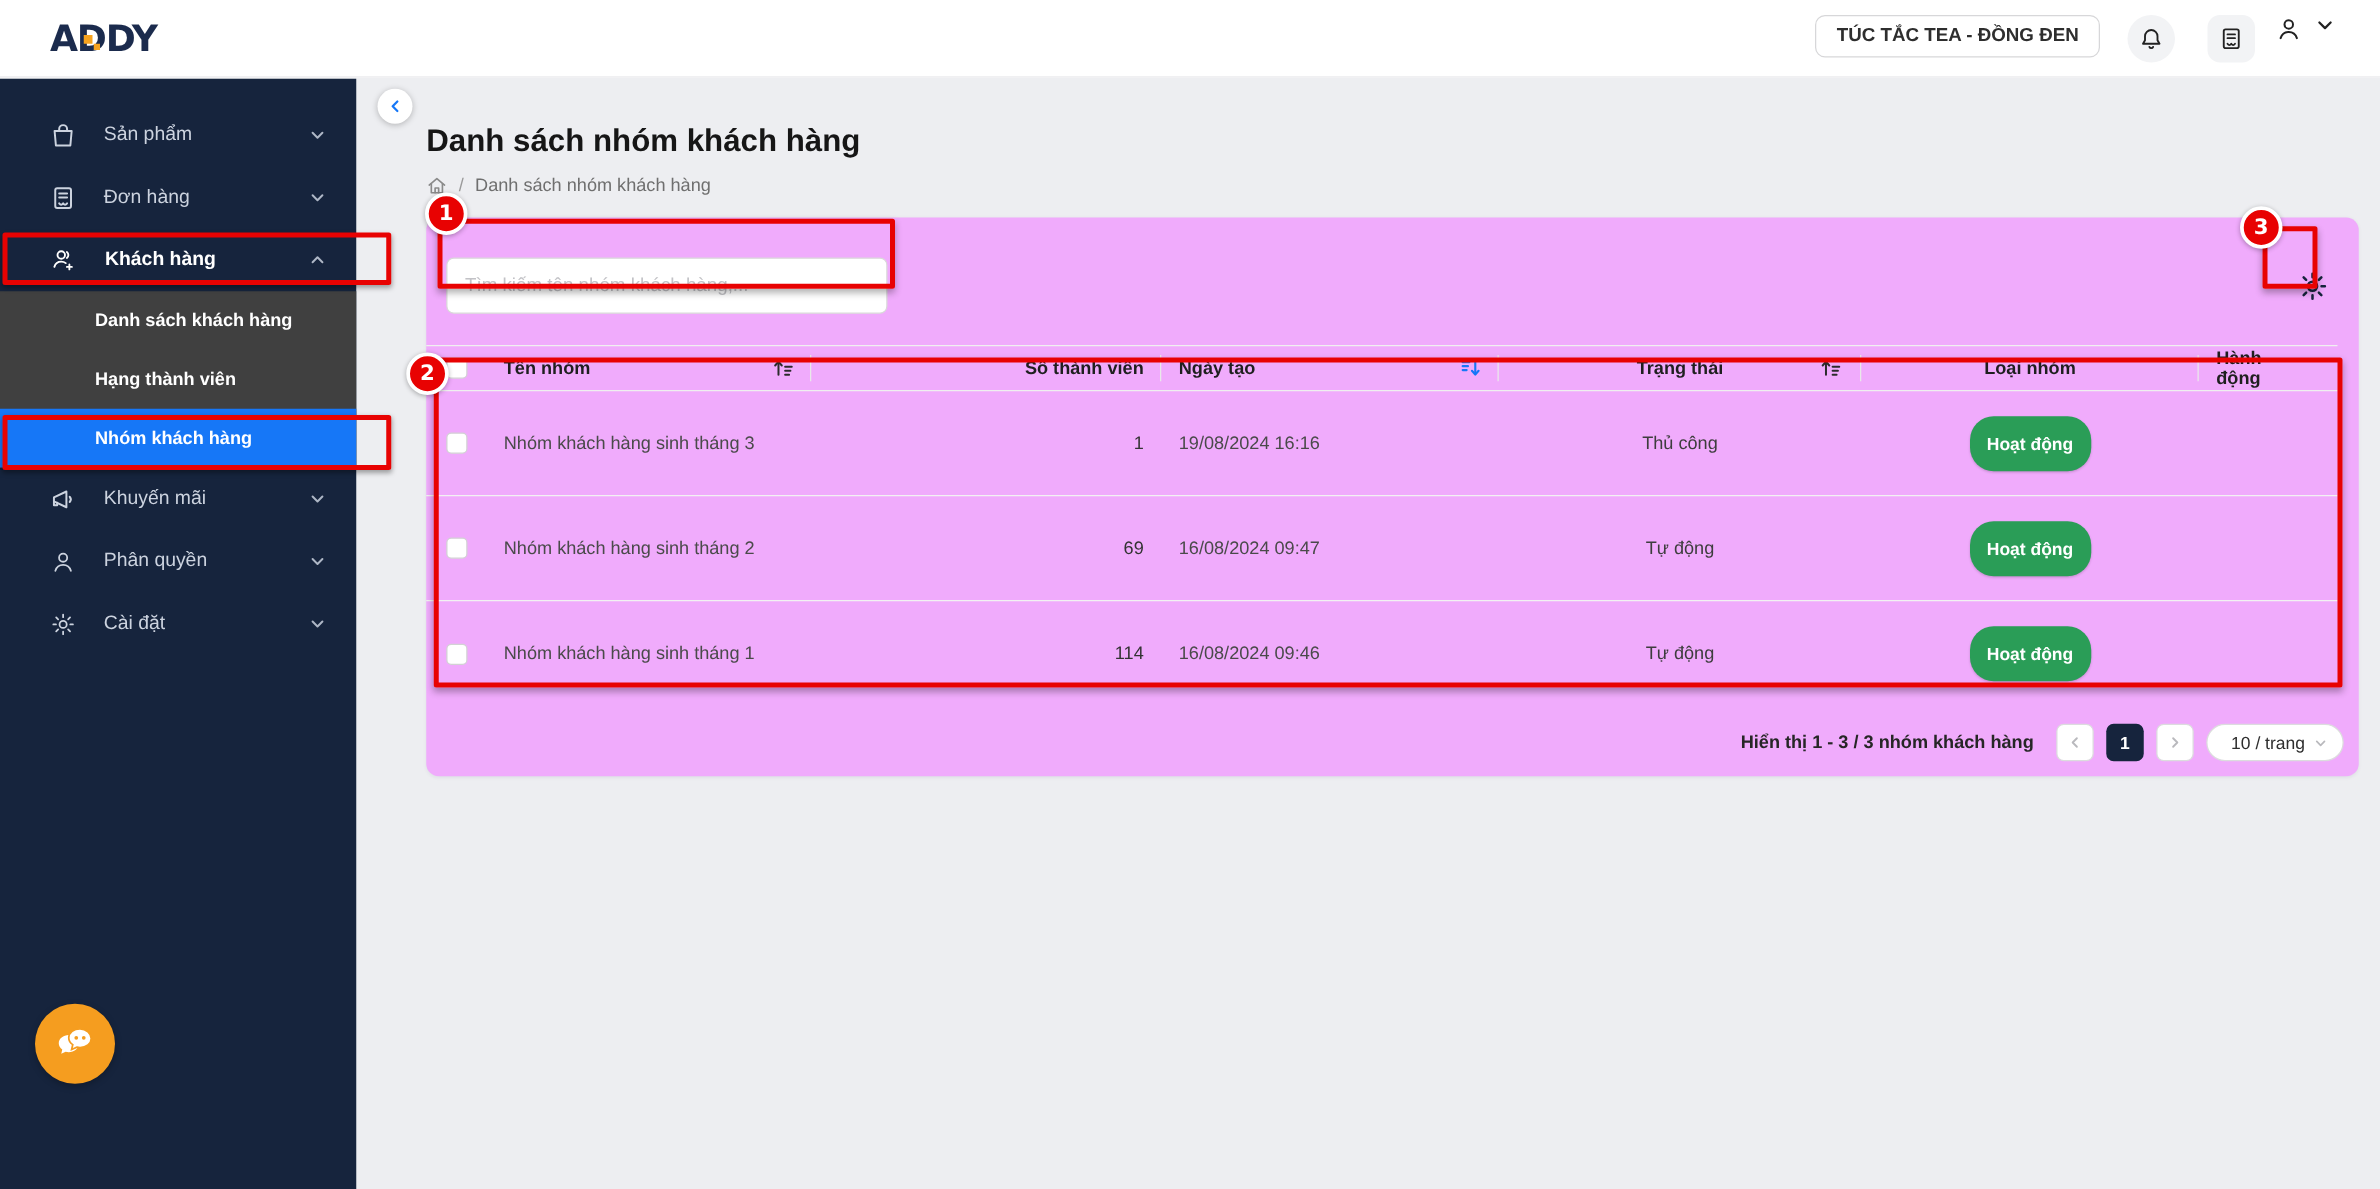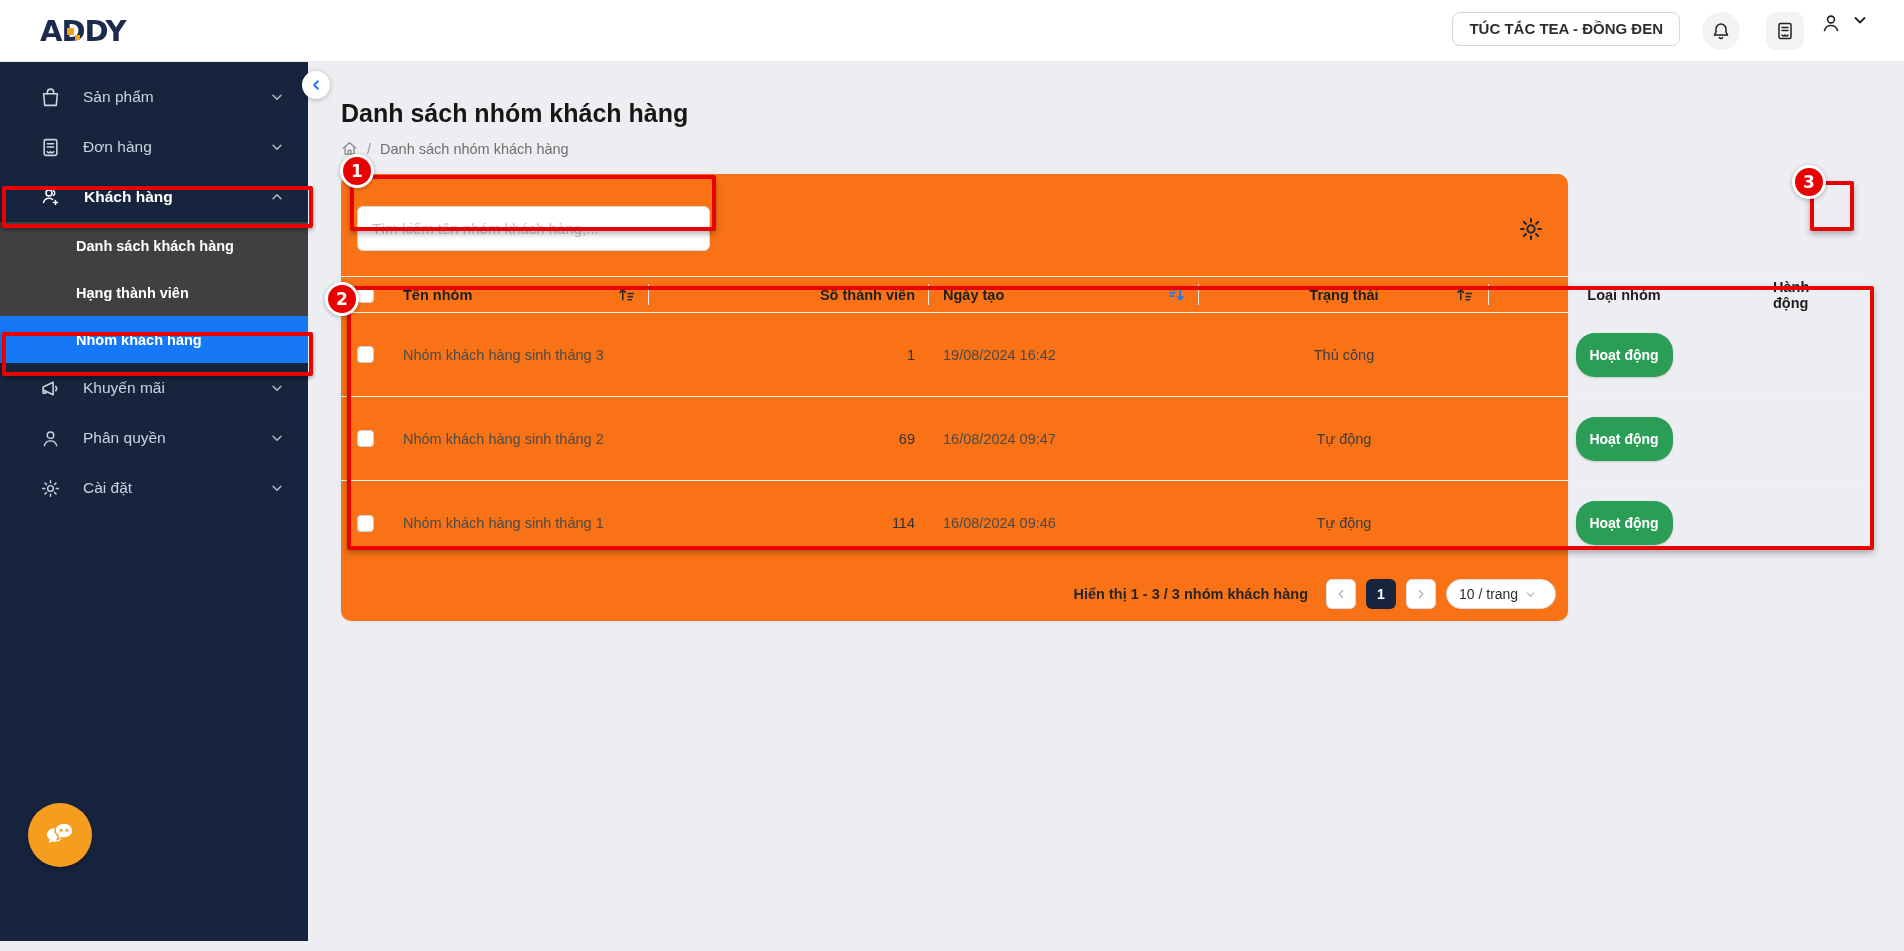--- a/index.html
+++ b/index.html
@@ -16,21 +16,21 @@
   .store-pill { height:34px; border:1px solid #d7d7d9; border-radius:8px; padding:0 16px;
     display:flex; align-items:center; font-size:15px; font-weight:600; color:#2e2e2e; cursor:pointer; }
   .icon-chip { width:38px; height:38px; background:#f2f3f5; display:flex; align-items:center;
     justify-content:center; color:#222; cursor:pointer; }
   .chip-round { border-radius:50%; margin-left:22px; }
   .chip-square { border-radius:10px; margin-left:26px; }
   .user-ic { margin-left:16px; color:#222; cursor:pointer; }
   .caret-ic { margin-left:10px; color:#222; cursor:pointer; }
 
   
-  .sidebar { position:absolute; left:0; top:52px; width:308px; height:889px; background:#16243d;
+  .sidebar { position:absolute; left:0; top:63px; width:285px; height:889px; background:#16243d;
     padding-top:20px; z-index:10; }
   .side-item { height:50px; display:flex; align-items:center; padding:0 24px 0 40px;
     color:#ccd3df; font-size:15.5px; cursor:pointer; }
   .side-item .lbl { margin-left:22px; flex:1; }
   .side-item.bold-item { color:#fff; font-weight:700; }
   .side-item .chev { color:#aeb7c6; }
   .submenu { background:#404040; }
   .sub-item { height:47px; display:flex; align-items:center; padding-left:76px; color:#fff;
     font-size:14.5px; font-weight:700; cursor:pointer; }
   .sub-item.active { background:#1677f7; }
@@ -42,21 +42,21 @@
   .chat-fab { position:absolute; left:28px; top:803px; width:64px; height:64px; border-radius:50%;
     background:#f59d1f; display:flex; align-items:center; justify-content:center; z-index:40;
     box-shadow:0 2px 6px rgba(0,0,0,.25); cursor:pointer; }
 
   
   .main { position:absolute; left:317px; top:62px; width:1587px; height:889px; padding:24px 34px 0 24px;margin-top:13px; }
   .page-title { font-size:25px; font-weight:700; color:#161616; }
   .breadcrumb { margin-top:12px; display:flex; align-items:center; gap:9px; color:#6f6f6f; font-size:14.5px; }
   .breadcrumb .sep { color:#9a9a9a; }
 
-  .card { margin-top:17px; width:1227px; height:447px; background:#f97316; border-radius:10px;
+  .card { margin-top:17px; width:1546px; height:447px; background:#f0abfc; border-radius:10px;
     position:relative; box-shadow:0 1px 3px rgba(20,30,60,.06); }
   .search-input { position:absolute; left:16px; top:32px; width:353px; height:45px;
     border:1px solid #d9d9d9; border-radius:6px; padding:0 14px; font-size:15px; color:#333;
     outline:none; font-family:inherit; }
   .search-input::placeholder { color:#c2c2c6; }
   .gear-btn { position:absolute; top:42px; right:24px; width:26px; height:26px; color:#16243d; cursor:pointer; }
 
   .table { position:absolute; left:0; top:102px; width:1529px; }
   .thead, .trow { display:grid; grid-template-columns:48px 260px 280px 270px 290px 270px 1fr; align-items:center; }
   .thead { height:37px; border-top:1px solid #f0f0f0; border-bottom:1px solid #efefef;
@@ -85,21 +85,21 @@
     box-shadow:0 1px 2px rgba(0,0,0,.18); }
 
   .pager { position:absolute; left:0; bottom:0; width:100%; height:54px; display:flex;
     align-items:center; justify-content:flex-end; gap:10px; padding:0 12px 0 24px; }
   .pager-summary { font-size:14.5px; font-weight:700; color:#262626; margin-right:8px; }
   .pg-btn { width:30px; height:30px; border:1px solid #dcdcde; border-radius:6px; background:#fff;
     display:flex; align-items:center; justify-content:center; color:#b9b9bd; cursor:pointer; }
   .pg-current { width:30px; height:30px; border-radius:6px; background:#16243d; color:#fff;
     font-size:14px; font-weight:700; display:flex; align-items:center; justify-content:center; cursor:pointer; }
   .pg-size { height:30px; min-width:110px; border:1px solid #dcdcde; border-radius:15px;
-    display:flex; align-items:center; justify-content:flex-start; gap:7px; padding:0 12px;
+    display:flex; align-items:center; justify-content:flex-end; gap:7px; padding:0 12px;
     font-size:14px; color:#2e2e2e; background:#fff; cursor:pointer; }
   .pg-size .chev { color:#b9b9bd; }
 
   
   .ann-rect { position:absolute; border:4px solid #e80202; border-radius:2px;
     box-shadow:0 3px 6px rgba(0,0,0,.3); pointer-events:none; z-index:50; }
   .ann-rect.flat { box-shadow:0 2px 4px rgba(0,0,0,.35); }
   .ann-circle { position:absolute; width:34px; height:34px; border-radius:50%; background:#e80202;
     border:3px solid #fff; color:#fff; font-weight:700; font-size:17px; display:flex;
     align-items:center; justify-content:center; z-index:51; box-shadow:0 1px 4px rgba(0,0,0,.3);
@@ -298,21 +298,21 @@
             <span>Hành động</span>
           </div>
       </div>
 
       <div class="trow">
         <div class="td c1">
             <span class="checkbox"></span>
           </div>
         <div class="td c2">Nhóm khách hàng sinh tháng 3</div>
         <div class="td c3">1</div>
-        <div class="td c4">19/08/2024 16:42</div>
+        <div class="td c4">19/08/2024 16:16</div>
         <div class="td c5 center">Thủ công</div>
         <div class="td c6 center">
             <button class="status-btn">Hoạt động</button>
           </div>
         <div class="td c7"></div>
       </div>
 
       <div class="trow">
         <div class="td c1">
             <span class="checkbox"></span>

